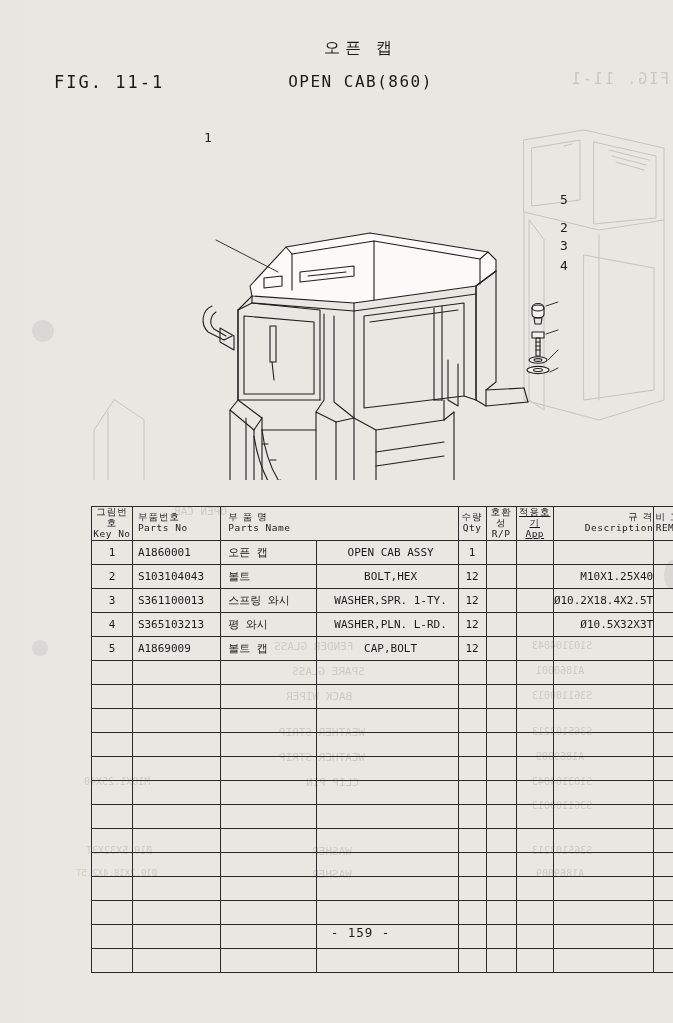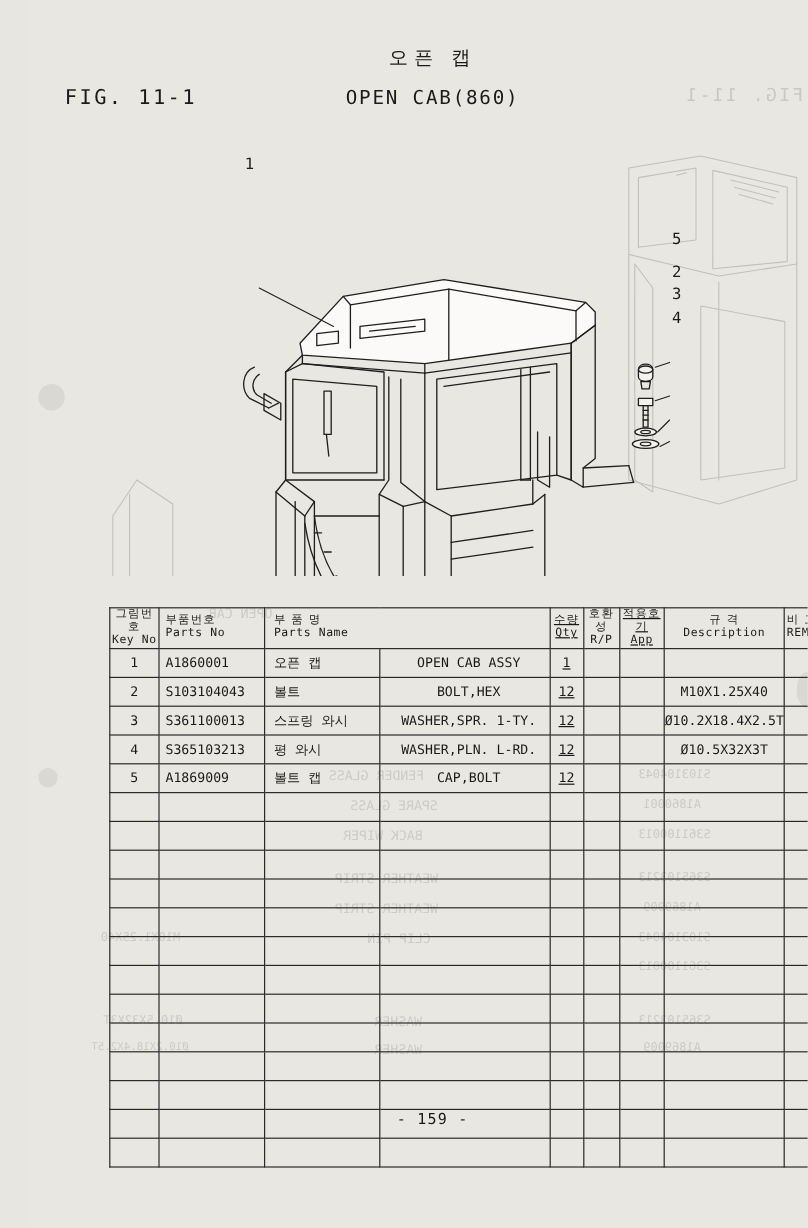--- a/index.html
+++ b/index.html
@@ -114,24 +114,24 @@
   table.bom tbody td {
     height: 23px;
     font-size: 11px;
     font-family: "DejaVu Sans Mono", monospace;
   }
   .c-key   { width: 42px;  text-align: center; }
   .c-pno   { width: 84px;  text-align: left; padding-left: 5px !important; }
   .c-ko    { width: 95px;  text-align: left; padding-left: 7px !important;
              font-family: "DejaVu Sans", sans-serif; font-size: 11px; }
   .c-name  { width: 140px; text-align: center; padding-left: 7px !important; }
-  .c-qty   { width: 28px;  text-align: center; text-decoration: underline; }
+  .c-qty   { width: 28px;  text-align: center; }
   .c-rp    { width: 30px;  text-align: center; }
   .c-app   { width: 38px;  text-align: center; text-decoration: underline; }
-  .c-desc  { width: 76px;  text-align: center; font-size: 9.5px; }
+  .c-desc  { width: 76px;  text-align: right; font-size: 9.5px; }
   .c-rema  { width: 28px;  text-align: center; font-size: 9.5px; }
 
   .filler td { height: 23px; }
   .footer {
     position: absolute;
     left: 0; top: 925px;
     width: 673px;
     text-align: center;
     font-size: 12.5px;
     letter-spacing: 1px;

